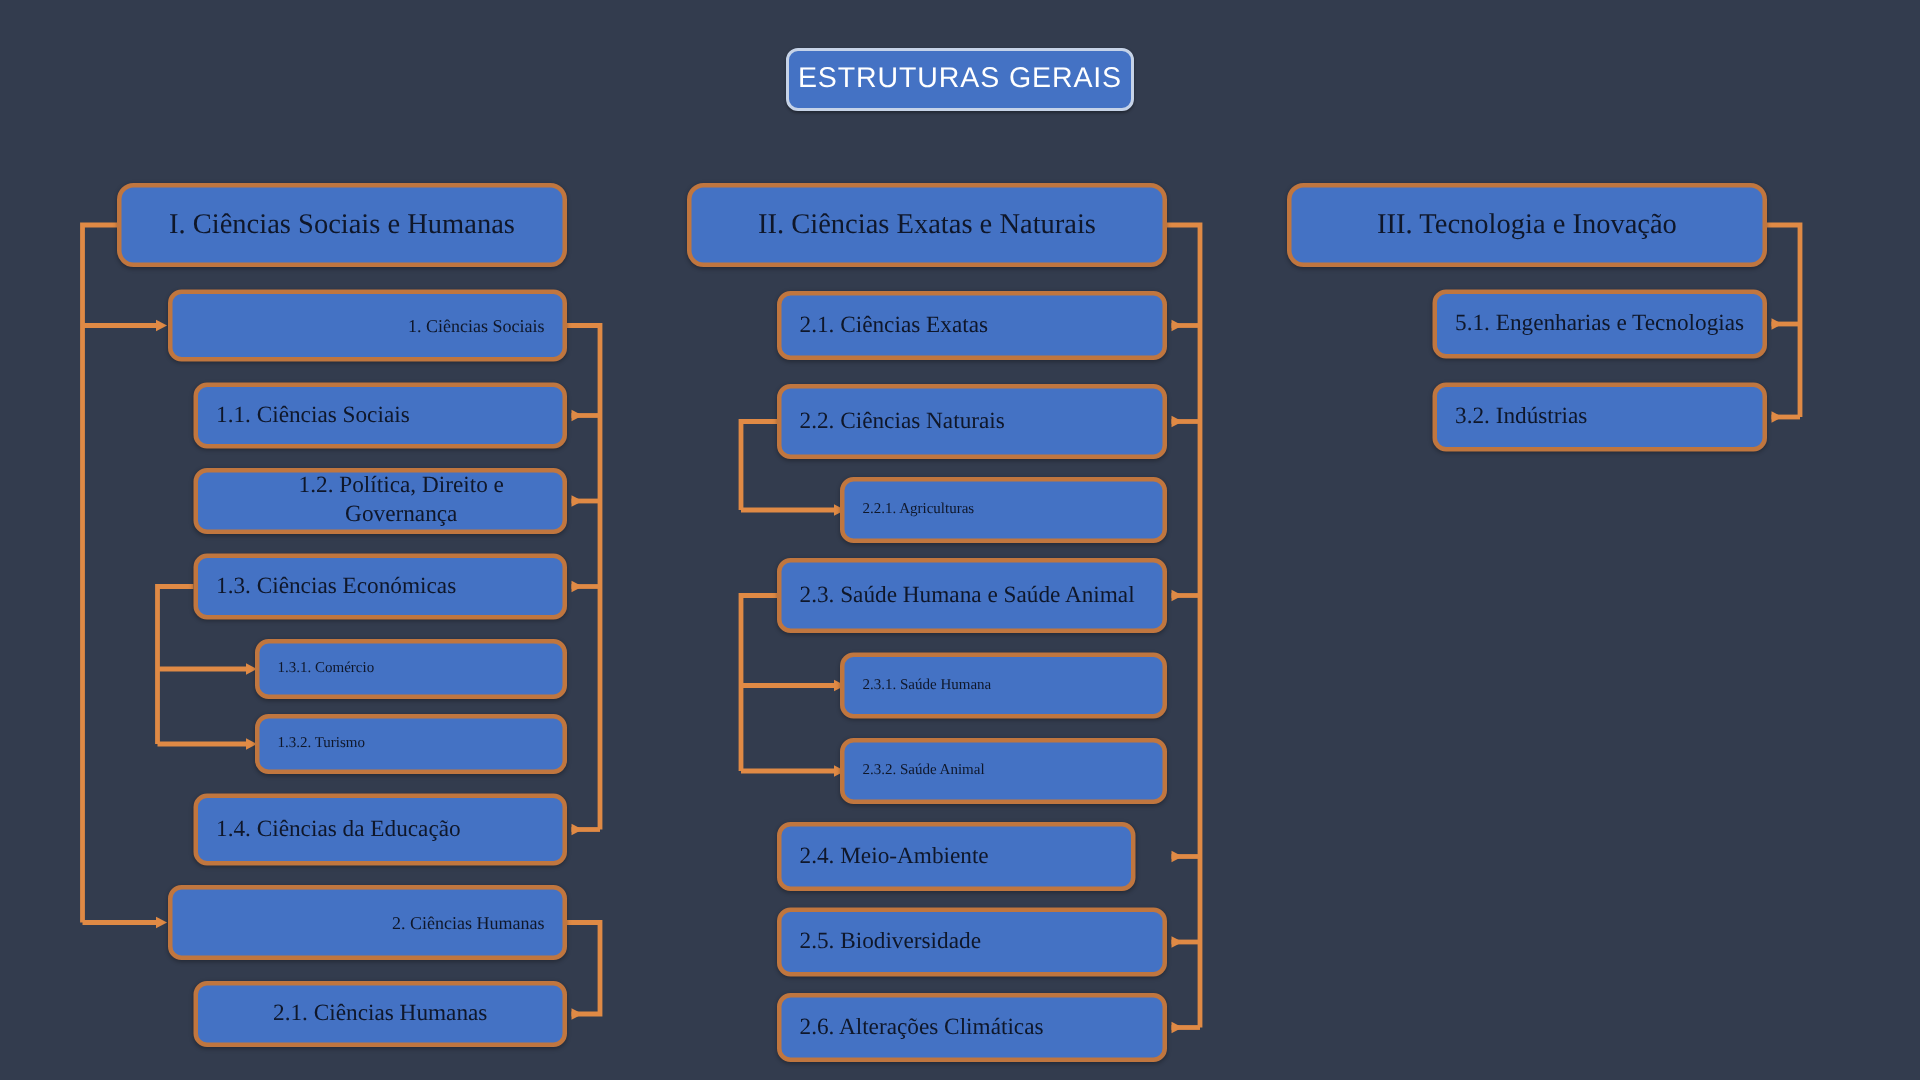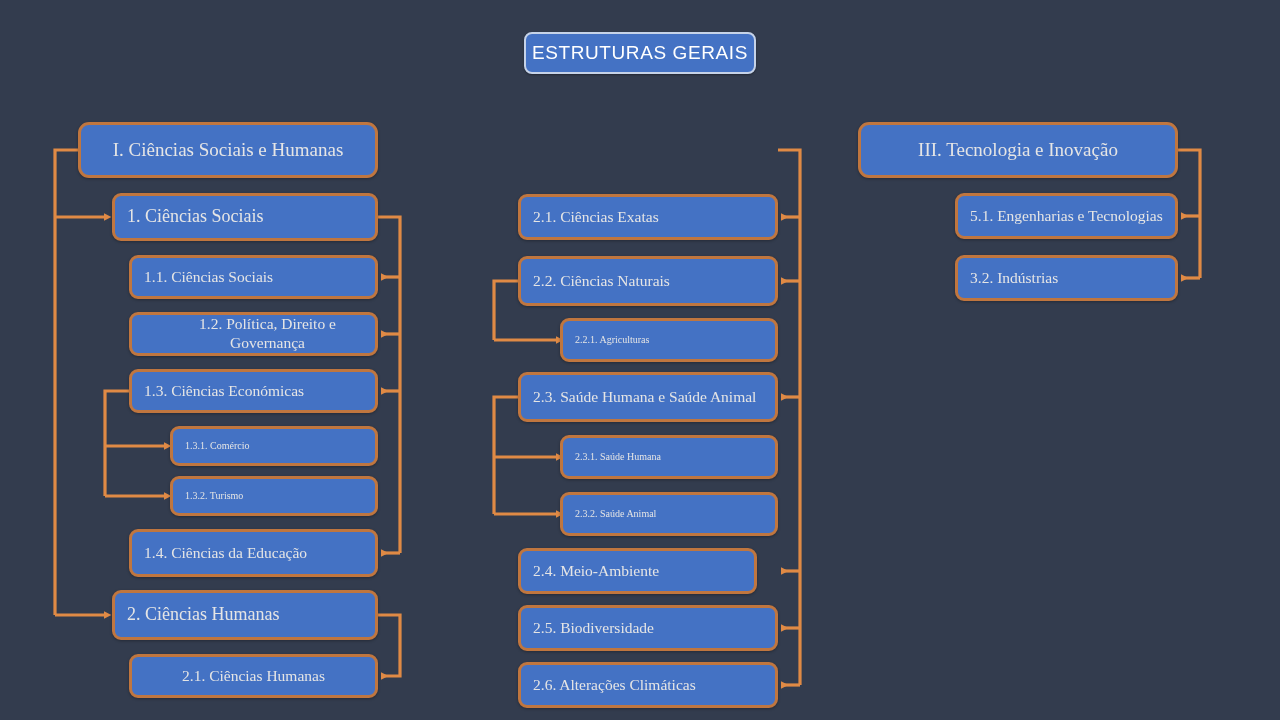--- a/index.html
+++ b/index.html
@@ -45,37 +45,37 @@
     box-shadow: 0 1px 2px rgba(0,0,0,0.35);
   }
 
   
   .node {
     position: absolute;
     box-sizing: border-box;
     background: #4472c4;
     border: 3px solid #c0763f;
     border-radius: 9px;
-    color: #e5e5e5;
+    color: #0f172a;
     display: flex;
     align-items: center;
     padding: 4px 12px;
     line-height: 1.22;
     box-shadow: 0 1px 3px rgba(0,0,0,0.30);
   }
   .node.lvl1 {
     justify-content: center;
     text-align: center;
     font-size: 19px;
     border-radius: 11px;
   }
   .node.lvl2 {
-    font-size: 18px;
+    font-size: 12px;
     justify-content: flex-start;
-    text-align: left;
+    text-align: right;
   }
   .node.lvl3 {
     font-size: 15.5px;
     justify-content: flex-start;
     text-align: left;
   }
   .node.lvl3.centered {
     justify-content: center;
     text-align: center;
   }
@@ -180,20 +180,23 @@
   </div>
 
   <div class="node lvl2" style="left:112px; top:590px; width:266px; height:50px;">
     <span class="label">2. Ciências Humanas</span>
   </div>
 
   <div class="node lvl3 centered" style="left:129px; top:654px; width:249px; height:44px;">
     <span class="label">2.1. Ciências Humanas</span>
   </div>
 
+  <div class="node lvl1" style="left:458px; top:122px; width:320px; height:56px;">
+    <span class="label">II. Ciências Exatas e Naturais</span>
+  </div>
 
   <div class="node lvl3" style="left:518px; top:194px; width:260px; height:46px;">
     <span class="label">2.1. Ciências Exatas</span>
   </div>
 
   <div class="node lvl3" style="left:518px; top:256px; width:260px; height:50px;">
     <span class="label">2.2. Ciências Naturais</span>
   </div>
 
   <div class="node lvl4" style="left:560px; top:318px; width:218px; height:44px;">

